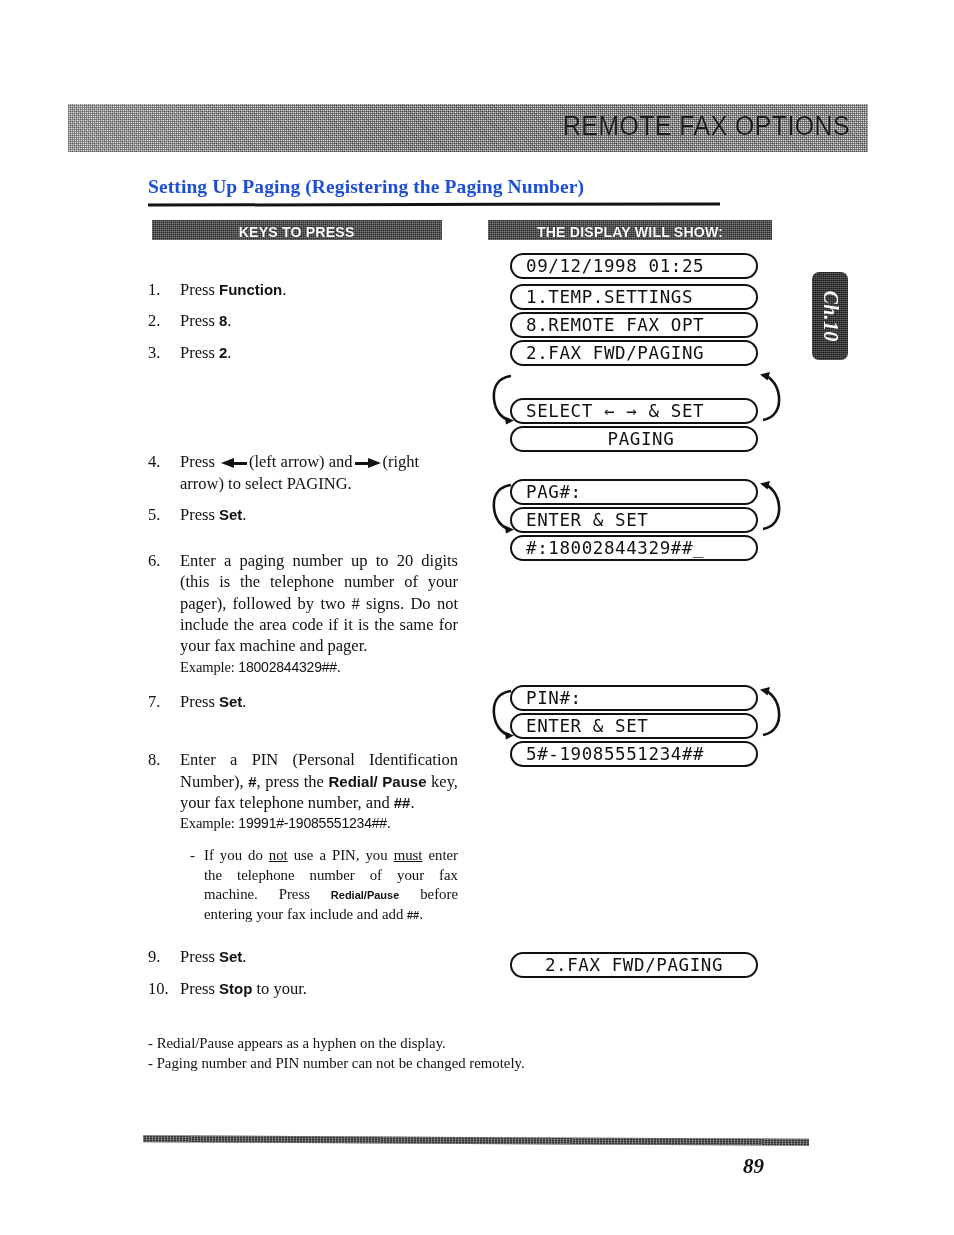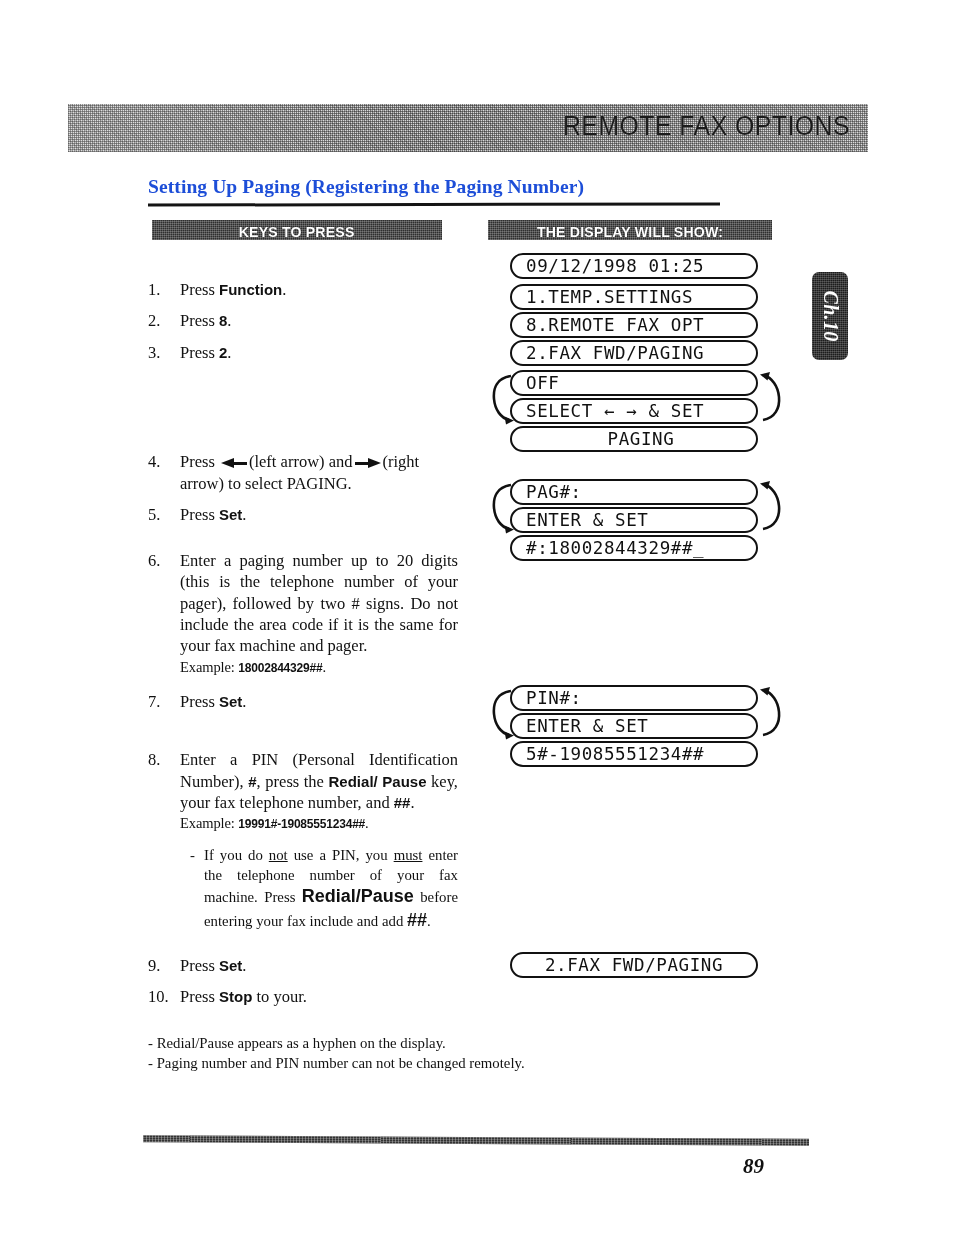--- a/index.html
+++ b/index.html
@@ -132,39 +132,39 @@
   .step.justify { text-align: justify; }
   .step b { font-family: "Liberation Sans", "DejaVu Sans", sans-serif; font-size: 15px; font-weight: bold; }
   .step u { text-decoration: underline; }
   .example {
     font-size: 14.5px;
     margin-top: 1px;
     letter-spacing: -.1px;
   }
   .example b {
     font-family: "Liberation Sans", "DejaVu Sans", sans-serif;
-    font-size: 12px;
-    font-weight: bold;
+    font-size: 14px;
+    font-weight: normal;
     letter-spacing: -.2px;
   }
   .substep {
     margin-top: 13px;
     margin-left: 10px;
     padding-left: 14px;
     position: relative;
     font-size: 14.8px;
     line-height: 1.32;
     text-align: justify;
   }
   .substep .dash {
     position: absolute;
     left: 0;
     top: 0;
   }
-  .substep b { font-family: "Liberation Sans", "DejaVu Sans", sans-serif; font-size: 18px; font-weight: bold; }
+  .substep b { font-family: "Liberation Sans", "DejaVu Sans", sans-serif; font-size: 11px; font-weight: bold; }
 
   
   .arrow-glyph {
     display: inline-block;
     position: relative;
     width: 26px;
     height: 10px;
     vertical-align: -1px;
     margin: 0 2px;
   }
@@ -371,23 +371,20 @@
   <div class="lcd" style="left:510px; top:316px; width:248px;">
     <span>2.FAX FWD/PAGING</span>
   </div>
 
   <div class="hook" style="left:489px; top:346px;">
     <svg width="26" height="58" viewBox="0 0 26 58">
       <path d="M22 6 C8 8, 4 18, 5 29 C6 40, 12 48, 20 50" fill="none" stroke="#111" stroke-width="2.6"></path>
       <path d="M25 50.5 L15.5 46.5 L17 54.5 Z" fill="#111"></path>
     </svg>
   </div>
-  <div class="lcd" style="left:510px; top:346px; width:248px;">
-    <span>OFF</span>
-  </div>
   <div class="lcd" style="left:510px; top:374px; width:248px;">
     <span>SELECT ← → &amp; SET</span>
   </div>
   <div class="hook" style="left:757px; top:344px;">
     <svg width="26" height="58" viewBox="0 0 26 58">
       <path d="M6 52 C18 50, 23 40, 22 29 C21 18, 15 10, 7 7" fill="none" stroke="#111" stroke-width="2.6"></path>
       <path d="M3 6.5 L13 4 L10.5 12.5 Z" fill="#111"></path>
     </svg>
   </div>
 

